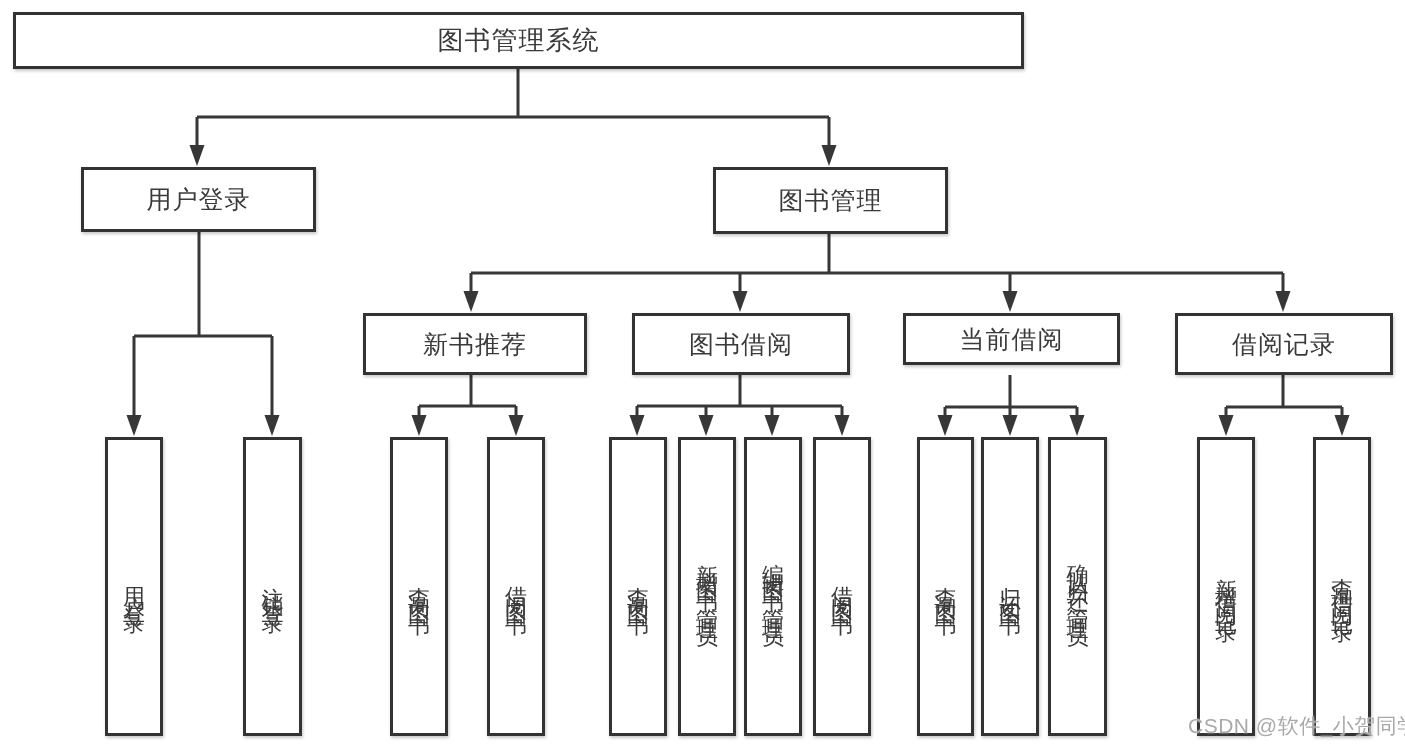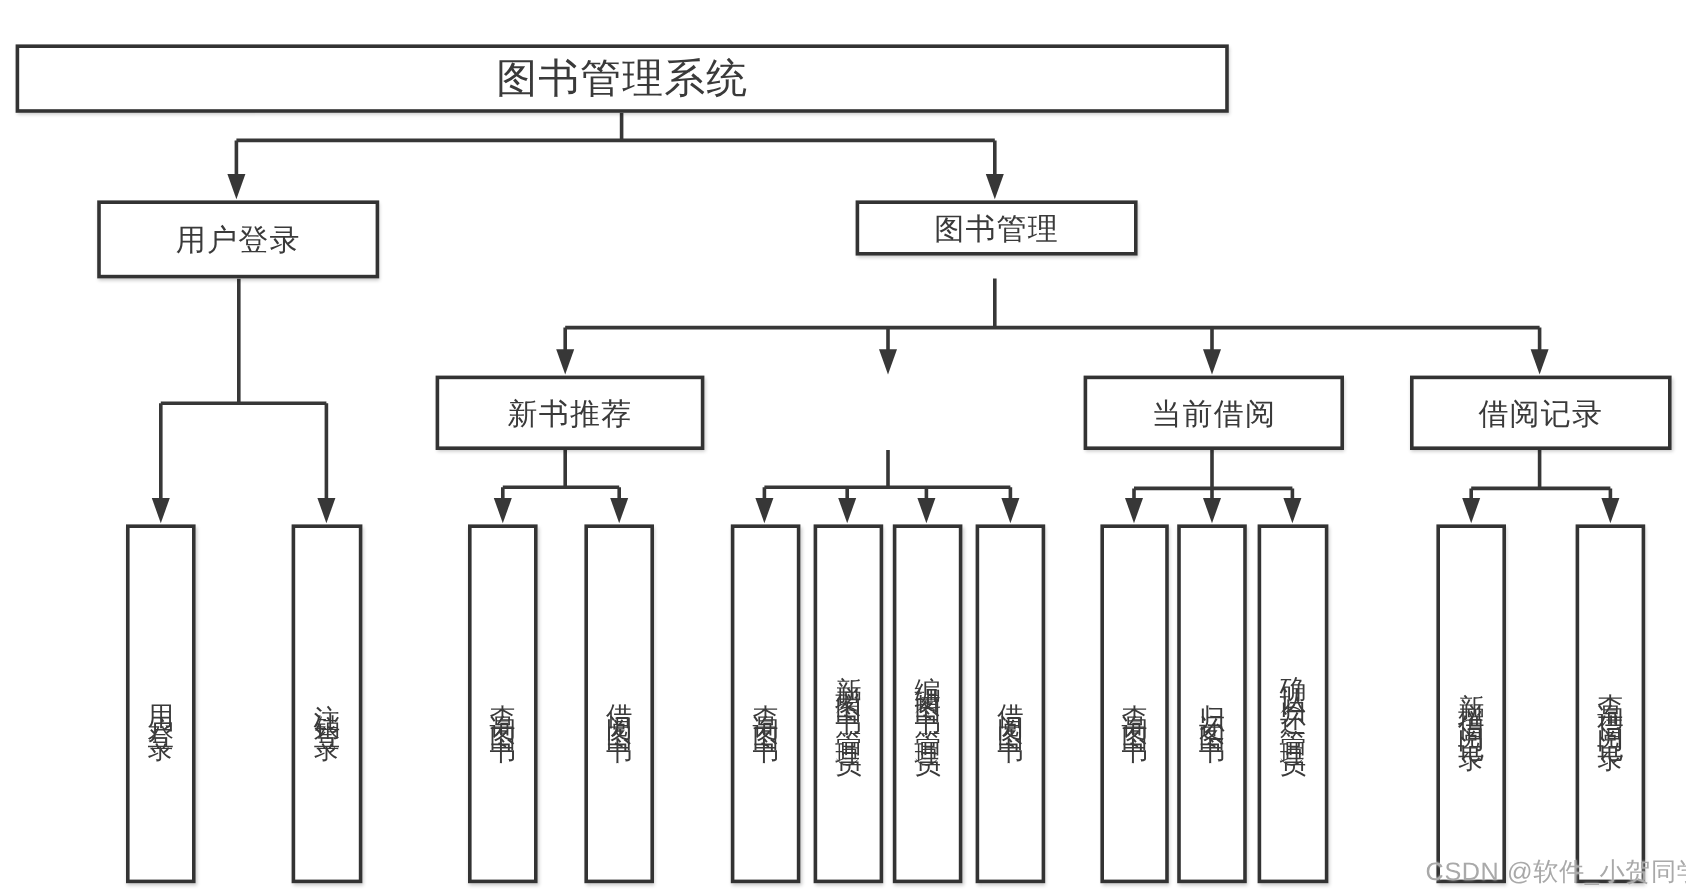--- a/index.html
+++ b/index.html
@@ -23,21 +23,21 @@
     position:absolute;
     box-sizing:border-box;
     background:var(--box_fill);
     border:3px solid var(--box_border);
     box-shadow:1px 2px 3px rgba(0,0,0,0.22);
     display:flex;align-items:center;justify-content:center;
     color:var(--text);
     z-index:1;
   }
   .h-node{font-size:25px;letter-spacing:1px;}
-  .root-node{font-size:34px;margin-top:25px;}
+  .root-node{font-size:26px;}
   .leaf .v-text{
     writing-mode:vertical-rl;
     text-orientation:mixed;
     font-size:22px;
     letter-spacing:9px;
     line-height:1;
     white-space:nowrap;
   }
   .watermark{
     position:absolute;
@@ -78,28 +78,31 @@
       <polygon points="1334.5,415 1349.5,415 1342,436" fill="var(--line)"></polygon>
     </svg>
 
   <div class="node h-node root-node" style="left:13px;top:12px;width:1011px;height:57px;">
     <span>图书管理系统</span>
   </div>
 
   <div class="node h-node" style="left:81px;top:167px;width:235px;height:65px;">
     <span>用户登录</span>
   </div>
-  <div class="node h-node" style="left:713px;top:167px;width:235px;height:46px;">
+  <div class="node h-node" style="left:713px;top:167px;width:235px;height:67px;">
     <span>图书管理</span>
   </div>
 
   <div class="node h-node" style="left:363px;top:313px;width:224px;height:62px;">
     <span>新书推荐</span>
   </div>
-  <div class="node h-node" style="left:903px;top:313px;width:217px;height:62px;justify-content:center;">
+  <div class="node h-node" style="left:632px;top:313px;width:218px;height:62px;">
+    <span>图书借阅</span>
+  </div>
+  <div class="node h-node" style="left:903px;top:313px;width:217px;height:52px;justify-content:center;">
     <span>当前借阅</span>
   </div>
   <div class="node h-node" style="left:1175px;top:313px;width:218px;height:62px;">
     <span>借阅记录</span>
   </div>
 
   <div class="node leaf" style="left:105px;top:437px;width:58px;height:299px;">
     <span class="v-text">用户登录</span>
   </div>
   <div class="node leaf" style="left:243px;top:437px;width:59px;height:299px;">

